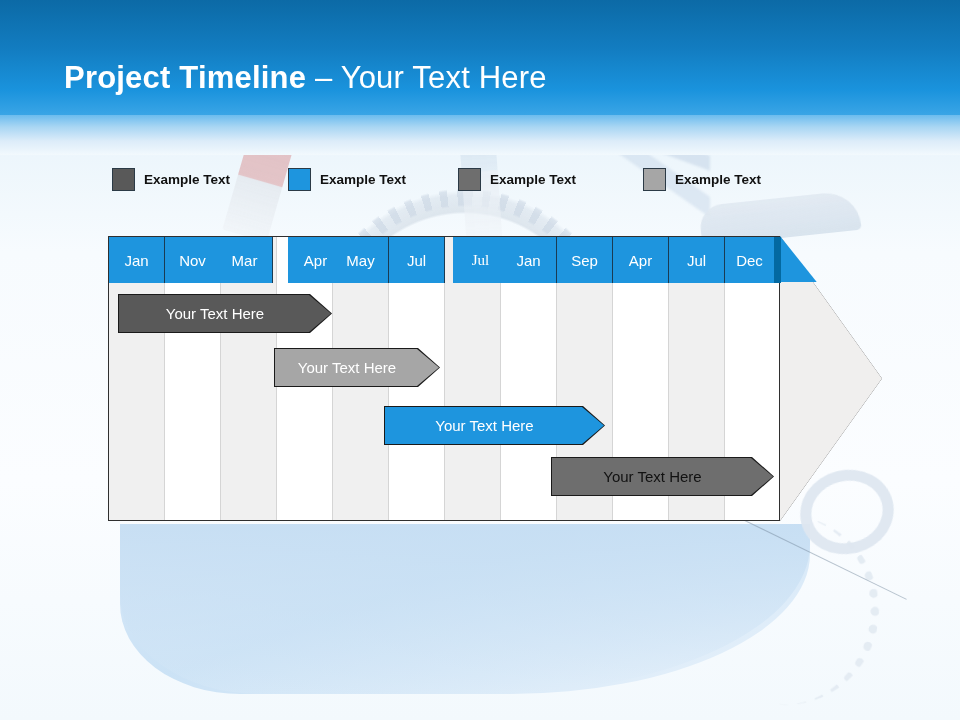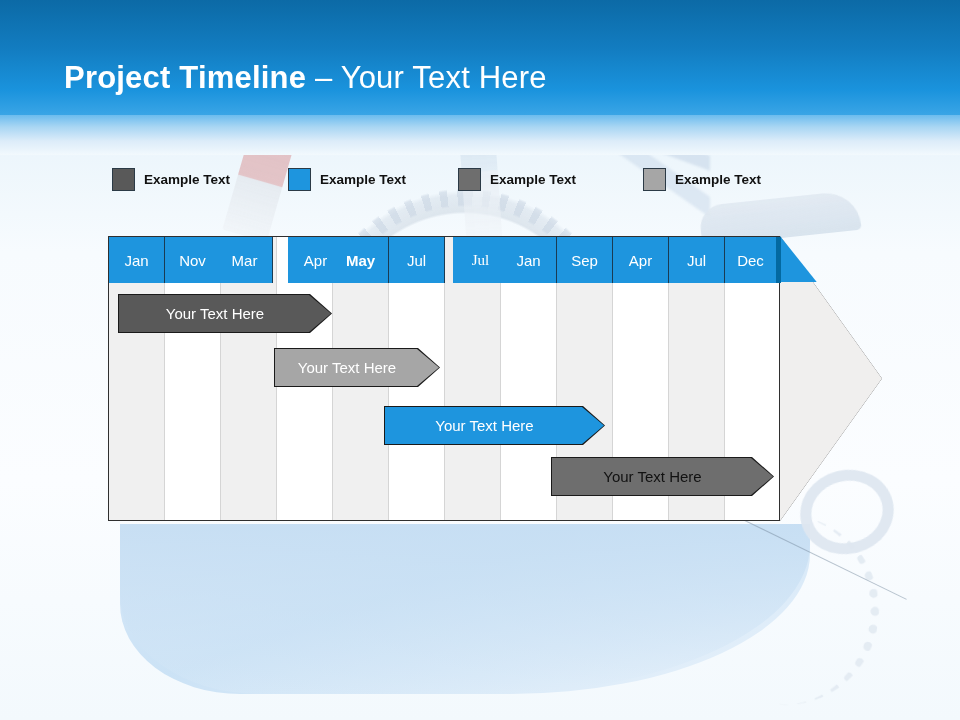--- a/index.html
+++ b/index.html
@@ -141,21 +141,21 @@
   .head-row{
     position:absolute;left:0;top:0;width:532px;height:46px;
   }
   .head-cell{
     position:absolute;top:0;height:46px;width:56px;
     background:#1e95de;box-sizing:border-box;
     border-right:1px solid #1a3b52;
     display:flex;align-items:center;justify-content:center;
     color:#ffffff;font-size:15px;
   }
-  .head-cell.last{border-right:5px solid #0369a1;}
+  .head-cell.last{border-right:7px solid #0369a1;}
 
   
   .tip{
     position:absolute;left:672px;top:0;width:102px;height:285px;
   }
   .tip-fill{
     position:absolute;inset:0;
     background:#f0efee;
     clip-path:polygon(0 0,100% 50%,0 100%);
   }
@@ -251,21 +251,21 @@
           <div class="col shade" style="left: 448px;"></div>
           <div class="col" style="left: 504px;"></div>
           <div class="col shade" style="left: 560px;"></div>
           <div class="col last" style="left: 616px;"></div>
         </div>
       <div class="head-row" id="head-row">
           <div class="head-cell" style="left: 0px;">Jan</div>
           <div class="head-cell" style="left: 56px;">Nov</div>
           <div class="head-cell" style="left: 108px;">Mar</div>
           <div class="head-cell" style="left: 179px;">Apr</div>
-          <div class="head-cell" style="left: 224px; font-weight: bold;">May</div>
+          <div class="head-cell" style="left: 224px;">May</div>
           <div class="head-cell" style="left: 280px;">Jul</div>
           <div class="head-cell" style="left: 344px; font-family: Liberation Serif, serif;">Jul</div>
           <div class="head-cell" style="left: 392px;">Jan</div>
           <div class="head-cell" style="left: 448px;">Sep</div>
           <div class="head-cell" style="left: 504px;">Apr</div>
           <div class="head-cell" style="left: 560px;">Jul</div>
           <div class="head-cell last" style="left: 616px;">Dec</div>
         </div>
       <div id="bars">
           <div class="bar-outline" style="left: 9px; top: 57px; width: 214px; height: 39px;"></div>

